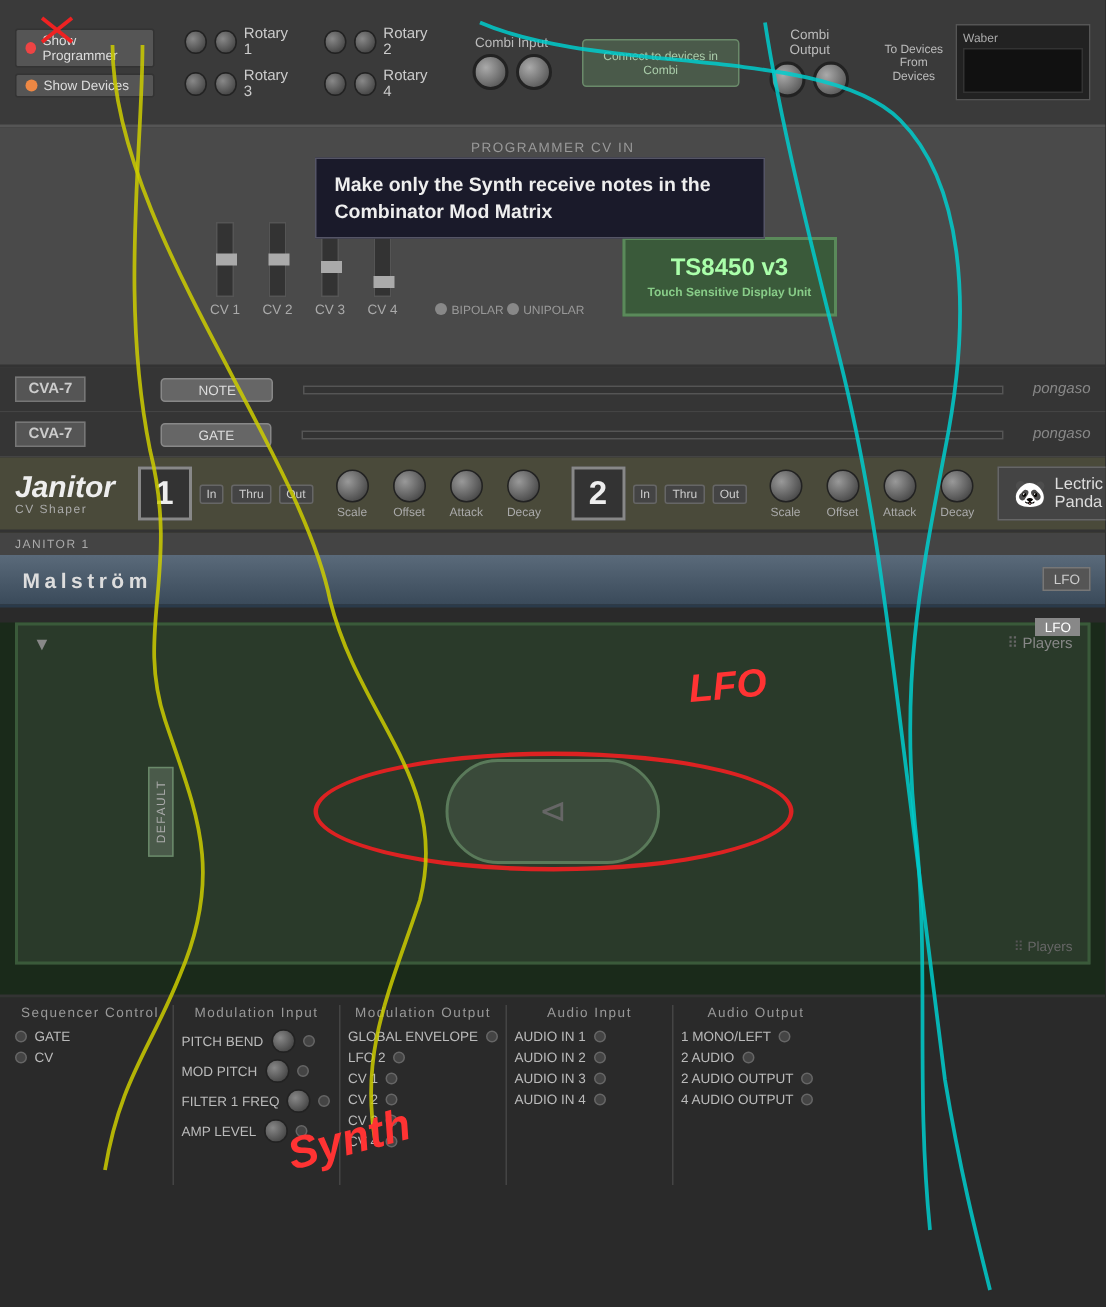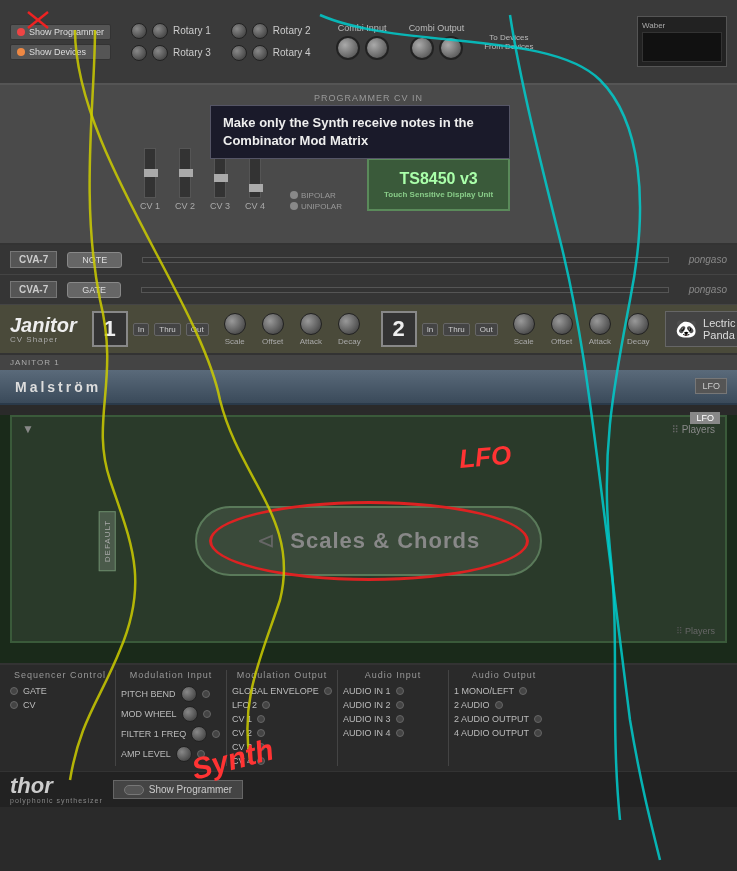--- a/index.html
+++ b/index.html
@@ -180,21 +180,21 @@
       font-weight: bold;
       text-align: center;
     }
     .ts8450-sub {
       font-size: 8px;
       color: #88cc88;
       margin-top: 2px;
     }
     .bipolar-section {
       display: flex;
-      flex-direction: column;
+      flex-direction: row;
       gap: 2px;
       margin: 0 10px;
     }
     .bipolar-label {
       color: #999;
       font-size: 8px;
     }
 
     
     .cva-row {
@@ -212,22 +212,23 @@
       color: #ccc;
       font-size: 10px;
       font-weight: bold;
       padding: 2px 8px;
     }
     .cva-pill {
       background: #666;
       border: 1px solid #888;
       color: #ddd;
       font-size: 9px;
-      padding: 2px 14px;
+      padding: 2px 24px;
       border-radius: 3px;
+      margin-left: 40px;
     }
     .pongaso-logo {
       margin-left: auto;
       color: #888;
       font-size: 10px;
       font-style: italic;
     }
     .cva-bar {
       flex: 1;
       height: 6px;
@@ -597,20 +598,23 @@
   </div>
 
   <div class="combi-input-section">
     <div style="display:flex;flex-direction:column;align-items:center;gap:3px;">
       <span class="combi-label">Combi Input</span>
       <div style="display:flex;gap:5px;">
         <span class="combi-knob-big"></span>
         <span class="combi-knob-big"></span>
       </div>
     </div>
+    <div class="connect-box">
+      <span>Connect to devices in Combi</span>
+    </div>
     <div style="display:flex;flex-direction:column;align-items:center;gap:3px;">
       <span class="combi-label">Combi Output</span>
       <div style="display:flex;gap:5px;">
         <span class="combi-knob-big"></span>
         <span class="combi-knob-big"></span>
       </div>
     </div>
   </div>
   <div style="display:flex;flex-direction:column;align-items:center;margin:0 5px;">
     <span class="combi-label" style="font-size:8px;">To Devices</span>
@@ -760,21 +764,20 @@
       <span class="collapse-arrow">▼</span>
       <span class="players-label">
         <span style="color:#666;">⠿</span>
         <span>Players</span>
       </span>
     </div>
     <div class="scales-chords-area">
       <span class="default-label">DEFAULT</span>
       <div class="scales-chords-btn">
         <span class="scales-icon">⊲</span>
-        <span class="scales-text">Scales &amp; Chords</span>
       </div>
       <div class="red-oval"></div>
     </div>
     <div class="players-bottom">
       <span style="color:#555;">⠿</span>
       <span>Players</span>
     </div>
     <div class="lfo-badge">LFO</div>
   </div>
 </div>
@@ -796,21 +799,21 @@
     <div class="thor-divider"></div>
 
     <div class="thor-col">
       <span class="thor-col-title">Modulation Input</span>
       <div class="thor-row">
         <span>PITCH BEND</span>
         <span class="thor-knob"></span>
         <span class="led-small"></span>
       </div>
       <div class="thor-row">
-        <span>MOD WHEEL</span>
+        <span>MOD PITCH</span>
         <span class="thor-knob"></span>
         <span class="led-small"></span>
       </div>
       <div class="thor-row">
         <span>FILTER 1 FREQ</span>
         <span class="thor-knob"></span>
         <span class="led-small"></span>
       </div>
       <div class="thor-row">
         <span>AMP LEVEL</span>
@@ -884,23 +887,13 @@
         <span>2 AUDIO OUTPUT</span>
         <span class="led-small"></span>
       </div>
       <div class="thor-row">
         <span>4 AUDIO OUTPUT</span>
         <span class="led-small"></span>
       </div>
     </div>
   </div>
 
-  <div style="display:flex;align-items:center;padding:3px 10px;background:#222;border-top:1px solid #333;">
-    <div class="thor-logo">
-      <span class="thor-name">thor</span>
-      <span class="thor-sub">polyphonic synthesizer</span>
-    </div>
-    <div class="show-programmer-btn">
-      <span class="show-prog-led"></span>
-      <span>Show Programmer</span>
-    </div>
-  </div>
 </div>
 
 </body></html>

